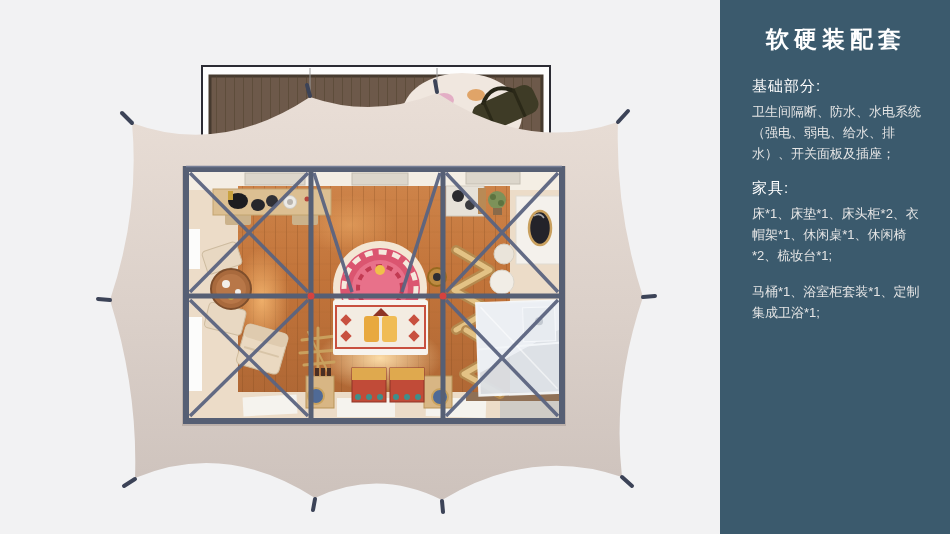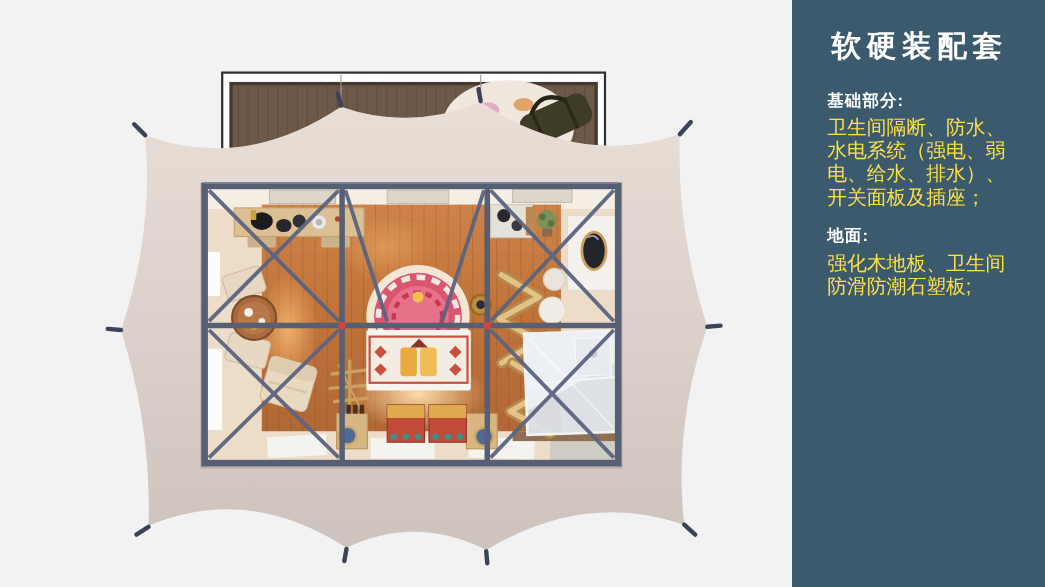--- a/index.html
+++ b/index.html
@@ -2,25 +2,25 @@
 <html><head>
 <meta charset="utf-8">
 <style>
   html,body{margin:0;padding:0}
   .stage{position:relative;width:950px;height:534px;background:#f2f2f3;overflow:hidden;
          font-family:"Liberation Sans",sans-serif}
   .main{position:absolute;left:0;top:0;width:720px;height:534px}
   .main svg{display:block}
   .sidebar{position:absolute;left:720px;top:0;width:230px;height:534px;background:#3b5a6d;
            box-sizing:border-box;padding:16px 26px 0 32px;color:#ffffff}
-  .sidebar h1{font-size:27px;font-weight:bold;letter-spacing:5px;text-align:center;
+  .sidebar h1{font-size:23px;font-weight:bold;letter-spacing:5px;text-align:center;
               margin:8px 0 22px -4px;white-space:nowrap}
   .spec{margin:0 0 15px}
-  .spec h2{font-size:15px;font-weight:bold;margin:0 0 5px;letter-spacing:1px}
-  .spec p{font-size:18px;line-height:21px;margin:0;color:#fde047}
+  .spec h2{font-size:15px;font-weight:normal;margin:0 0 5px;letter-spacing:1px}
+  .spec p{font-size:13px;line-height:21px;margin:0;color:#e5e5e5}
 </style>
 </head>
 <body>
 
 <div class="stage">
 
   <div class="main">
     <svg width="720" height="534" viewBox="0 0 720 534">
       <defs>
         <linearGradient id="canvasGrad" x1="0" y1="0" x2="0" y2="1">
@@ -284,25 +284,26 @@
   </div>
 
   <aside class="sidebar">
     <h1>软硬装配套</h1>
 
     <div class="spec">
       <h2>基础部分:</h2>
       <p>卫生间隔断、防水、水电系统（强电、弱电、给水、排水）、开关面板及插座；</p>
     </div>
 
+    <div class="spec">
+      <h2>家具:</h2>
+      <p>床*1、床垫*1、床头柜*2、衣帽架*1、休闲桌*1、休闲椅*2、梳妆台*1;</p>
+    </div>
 
     <div class="spec">
     </div>
 
     <div class="spec">
+      <p>马桶*1、浴室柜套装*1、定制集成卫浴*1;</p>
     </div>
 
-    <div class="spec">
-      <h2>地面:</h2>
-      <p>强化木地板、卫生间防滑防潮石塑板;</p>
-    </div>
   </aside>
 </div>
 
 </body></html>

